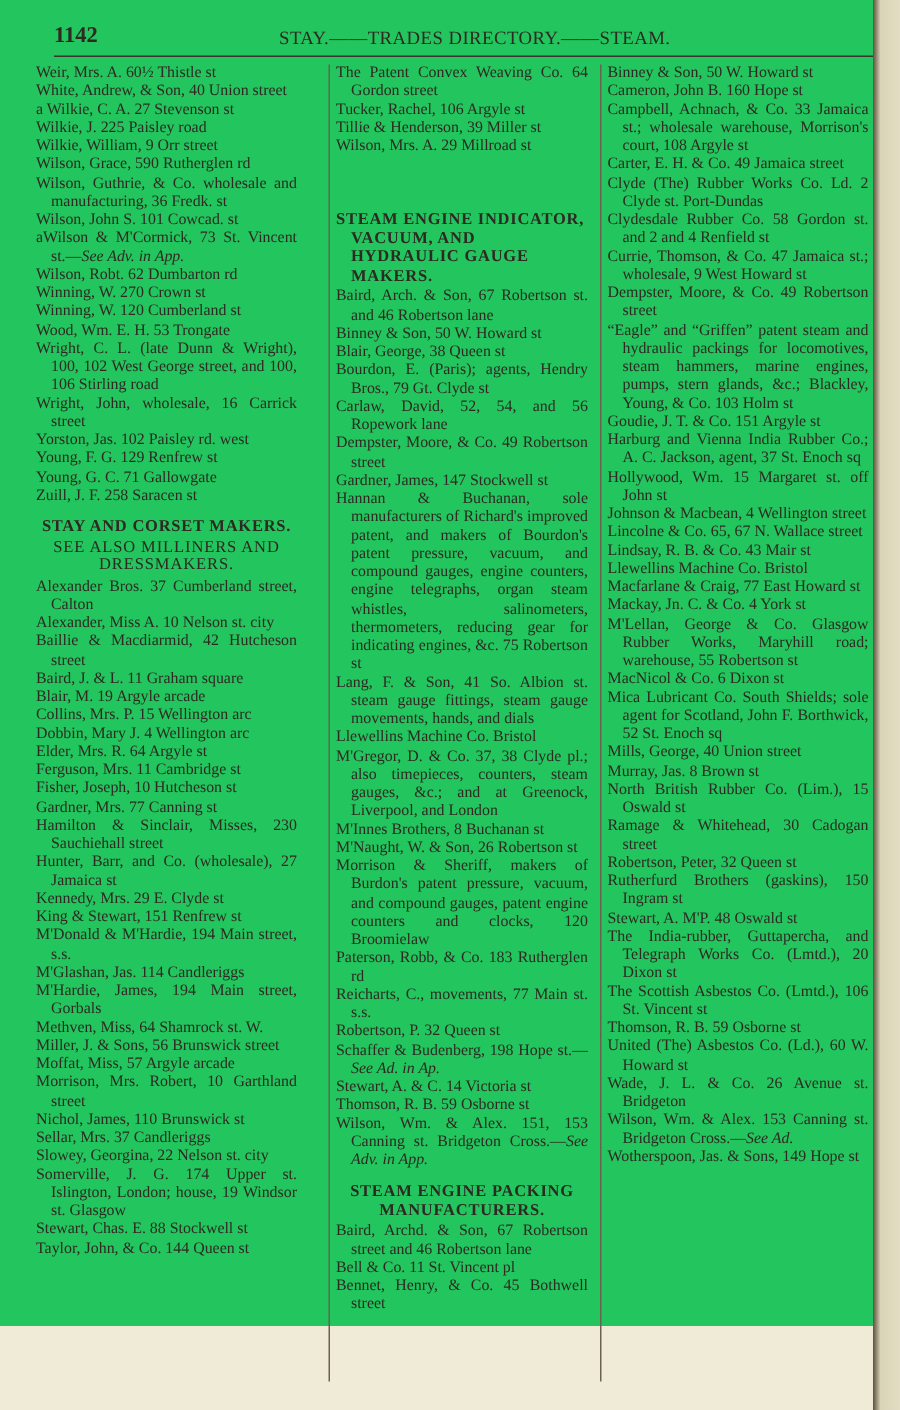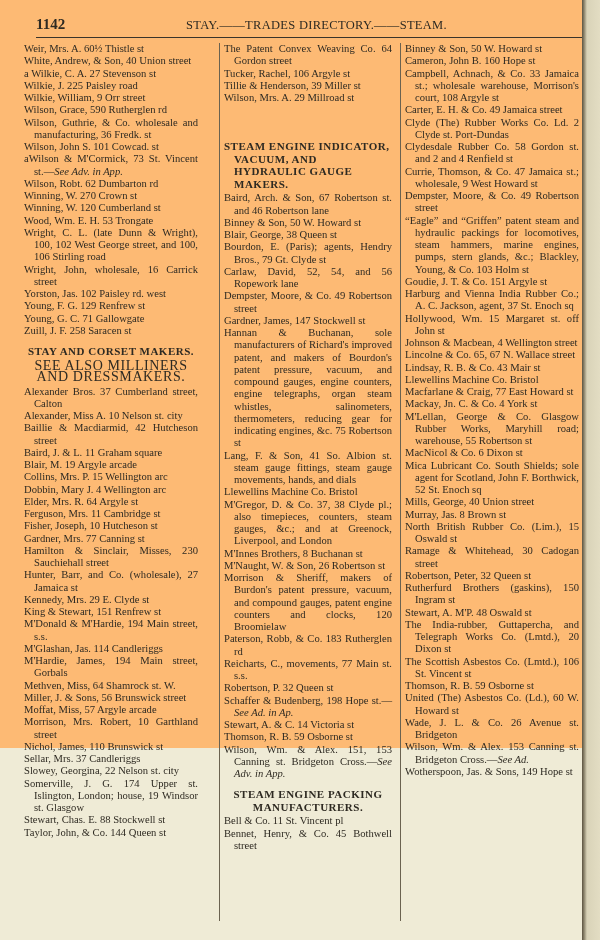--- a/index.html
+++ b/index.html
@@ -2,37 +2,37 @@
 <html><head>
 <meta charset="utf-8">
 <style>
   html, body { margin:0; padding:0; }
   body {
     width:600px; height:940px; overflow:hidden; position:relative;
     background:#efebd6;
     font-family:"DejaVu Serif", "Liberation Serif", serif;
     color:#2e2a22;
   }
-  .page { position:absolute; left:0; top:0; width:582px; height:748px; background:#fdba74; }
+  .page { position:absolute; left:0; top:0; width:582px; height:884px; background:#22c55e; }
   .gutter { position:absolute; left:582px; top:0; width:18px; height:940px;
     background:linear-gradient(to right,#5a5240 0,#8a826a 2px,#d9d3b8 5px,#e3ddc3 100%); }
   .header { position:absolute; left:36px; top:14px; width:546px; height:22px; }
   .page-num { position:absolute; left:0; top:2px; font-size:15px; font-weight:bold; font-family:"Liberation Serif", serif; }
   .running-title { position:absolute; left:150px; top:4px; font-size:12.5px; letter-spacing:0.3px; font-family:"Liberation Serif", serif; }
   .rule { position:absolute; left:36px; top:37px; width:546px; border-top:1px solid #3a342a; }
   .col { position:absolute; top:43px; font-family:"Liberation Serif", serif; font-size:10.6px; line-height:12.25px; }
   .col-1 { left:24px; width:174px; }
   .col-2 { left:224px; width:168px; }
   .col-3 { left:405px; width:174px; }
   .vline { position:absolute; top:43px; width:0; border-left:1px solid #6a6250; }
   .entry { padding-left:10px; text-indent:-10px; text-align:justify; margin:0; }
   .entry i { font-style:italic;font-family:Liberation Serif, serif; }
   .heading { font-weight:bold; text-align:center; font-size:11px; letter-spacing:0.5px; margin:8px 0 2px 0; line-height:12.5px; }
   .heading.left { text-align:left; padding-left:10px; text-indent:-10px;margin-top:36px; }
-  .subheading { text-align:center; font-size:14px; letter-spacing:0.6px; line-height:11px; margin:2px 0 4px 0; }
+  .subheading { text-align:center; font-size:11px; letter-spacing:0.6px; line-height:11px; margin:2px 0 4px 0; }
 </style>
 </head>
 <body>
 
 <div class="page">
   <div class="header">
     <span class="page-num">1142</span>
     <span class="running-title">STAY.——TRADES DIRECTORY.——STEAM.</span>
   </div>
   <div class="rule"></div>
@@ -112,20 +112,21 @@
       <p class="entry"><span>M'Naught, W. &amp; Son, 26 Robertson st</span></p>
       <p class="entry"><span>Morrison &amp; Sheriff, makers of Burdon's patent pressure, vacuum, and compound gauges, patent engine counters and clocks, 120 Broomielaw</span></p>
       <p class="entry"><span>Paterson, Robb, &amp; Co. 183 Rutherglen rd</span></p>
       <p class="entry"><span>Reicharts, C., movements, 77 Main st. s.s.</span></p>
       <p class="entry"><span>Robertson, P. 32 Queen st</span></p>
       <p class="entry"><span>Schaffer &amp; Budenberg, 198 Hope st.—</span><i>See Ad. in Ap.</i></p>
       <p class="entry"><span>Stewart, A. &amp; C. 14 Victoria st</span></p>
       <p class="entry"><span>Thomson, R. B. 59 Osborne st</span></p>
       <p class="entry"><span>Wilson, Wm. &amp; Alex. 151, 153 Canning st. Bridgeton Cross.—</span><i>See Adv. in App.</i></p>
       <p class="heading"><span>STEAM ENGINE PACKING MANUFACTURERS.</span></p>
+      <p class="entry"><span>Baird, Archd. &amp; Son, 67 Robertson street and 46 Robertson lane</span></p>
       <p class="entry"><span>Bell &amp; Co. 11 St. Vincent pl</span></p>
       <p class="entry"><span>Bennet, Henry, &amp; Co. 45 Bothwell street</span></p>
     </div>
   <div class="col col-3">
       <p class="entry"><span>Binney &amp; Son, 50 W. Howard st</span></p>
       <p class="entry"><span>Cameron, John B. 160 Hope st</span></p>
       <p class="entry"><span>Campbell, Achnach, &amp; Co. 33 Jamaica st.; wholesale warehouse, Morrison's court, 108 Argyle st</span></p>
       <p class="entry"><span>Carter, E. H. &amp; Co. 49 Jamaica street</span></p>
       <p class="entry"><span>Clyde (The) Rubber Works Co. Ld. 2 Clyde st. Port-Dundas</span></p>
       <p class="entry"><span>Clydesdale Rubber Co. 58 Gordon st. and 2 and 4 Renfield st</span></p>

